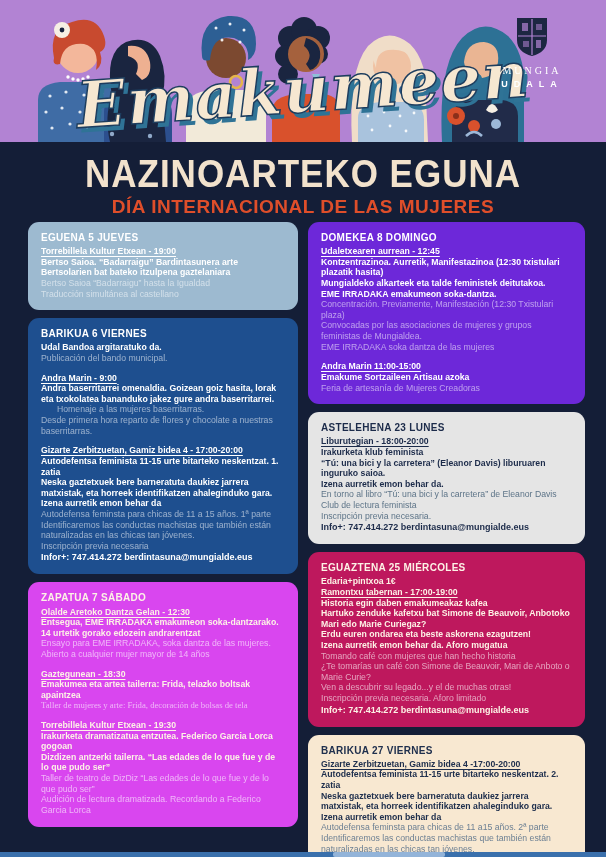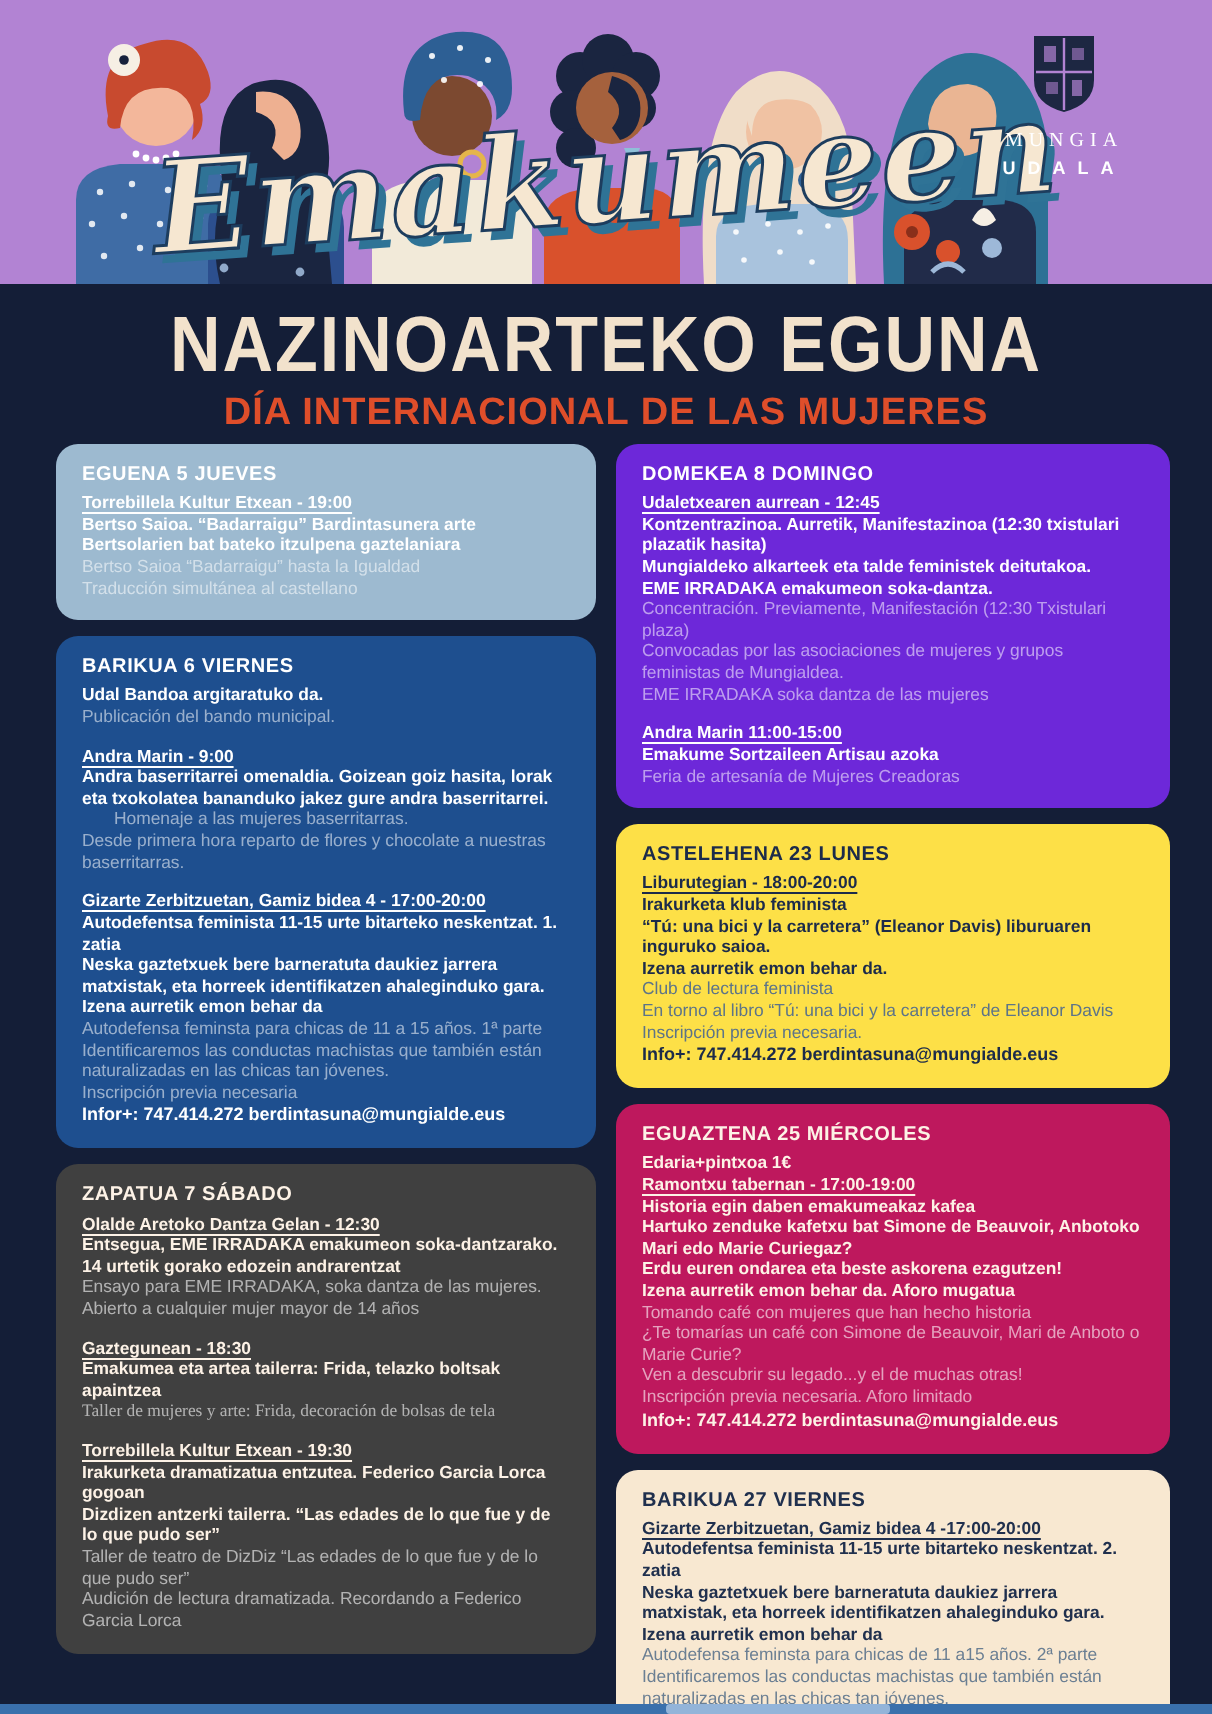--- a/index.html
+++ b/index.html
@@ -223,21 +223,21 @@
         <div class="blk-gap"></div>
         <div class="blk-heading">Gizarte Zerbitzuetan, Gamiz bidea 4 - 17:00-20:00</div>
         <div class="blk-bold">Autodefentsa feminista 11-15 urte bitarteko neskentzat. 1. zatia</div>
         <div class="blk-bold">Neska gaztetxuek bere barneratuta daukiez jarrera matxistak, eta horreek identifikatzen ahaleginduko gara.</div>
         <div class="blk-bold">Izena aurretik emon behar da</div>
         <div class="blk-light" style="color: rgba(255, 255, 255, 0.55);">Autodefensa feminsta para chicas de 11 a 15 años. 1ª parte</div>
         <div class="blk-light" style="color: rgba(255, 255, 255, 0.55);">Identificaremos las conductas machistas que también están naturalizadas en las chicas tan jóvenes.</div>
         <div class="blk-light" style="color: rgba(255, 255, 255, 0.55);">Inscripción previa necesaria</div>
         <div class="blk-info">Infor+: 747.414.272 berdintasuna@mungialde.eus</div>
       </article>
-      <article class="card" style="background: #404040; color: rgb(253, 242, 230);">
+      <article class="card" style="background: #d946ef; color: rgb(253, 242, 230);">
         <div class="blk-title">ZAPATUA 7 SÁBADO</div>
         <div class="blk-heading">Olalde Aretoko Dantza Gelan - 12:30</div>
         <div class="blk-bold">Entsegua, EME IRRADAKA emakumeon soka-dantzarako. 14 urtetik gorako edozein andrarentzat</div>
         <div class="blk-light" style="color: rgba(255, 255, 255, 0.6);">Ensayo para EME IRRADAKA, soka dantza de las mujeres. Abierto a cualquier mujer mayor de 14 años</div>
         <div class="blk-gap"></div>
         <div class="blk-heading">Gaztegunean - 18:30</div>
         <div class="blk-bold">Emakumea eta artea tailerra: Frida, telazko boltsak apaintzea</div>
         <div class="blk-light" style="color: rgba(255, 255, 255, 0.6); font-family: Liberation Serif, serif;">Taller de mujeres y arte: Frida, decoración de bolsas de tela</div>
         <div class="blk-gap"></div>
         <div class="blk-heading">Torrebillela Kultur Etxean - 19:30</div>
@@ -255,28 +255,28 @@
         <div class="blk-bold">Mungialdeko alkarteek eta talde feministek deitutakoa.</div>
         <div class="blk-bold">EME IRRADAKA emakumeon soka-dantza.</div>
         <div class="blk-light" style="color: rgba(255, 255, 255, 0.55);">Concentración. Previamente, Manifestación (12:30 Txistulari plaza)</div>
         <div class="blk-light" style="color: rgba(255, 255, 255, 0.55);">Convocadas por las asociaciones de mujeres y grupos feministas de Mungialdea.</div>
         <div class="blk-light" style="color: rgba(255, 255, 255, 0.55);">EME IRRADAKA soka dantza de las mujeres</div>
         <div class="blk-gap"></div>
         <div class="blk-heading">Andra Marin 11:00-15:00</div>
         <div class="blk-bold">Emakume Sortzaileen Artisau azoka</div>
         <div class="blk-light" style="color: rgba(255, 255, 255, 0.55);">Feria de artesanía de Mujeres Creadoras</div>
       </article>
-      <article class="card" style="background: #fde047; color: rgb(28, 43, 74);">
+      <article class="card" style="background: #e5e5e5; color: rgb(28, 43, 74);">
         <div class="blk-title">ASTELEHENA 23 LUNES</div>
         <div class="blk-heading">Liburutegian - 18:00-20:00</div>
         <div class="blk-bold">Irakurketa klub feminista</div>
         <div class="blk-bold">“Tú: una bici y la carretera” (Eleanor Davis) liburuaren inguruko saioa.</div>
         <div class="blk-bold">Izena aurretik emon behar da.</div>
+        <div class="blk-light" style="color: rgb(93, 116, 136);">En torno al libro “Tú: una bici y la carretera” de Eleanor Davis</div>
         <div class="blk-light" style="color: rgb(93, 116, 136);">Club de lectura feminista</div>
-        <div class="blk-light" style="color: rgb(93, 116, 136);">En torno al libro “Tú: una bici y la carretera” de Eleanor Davis</div>
         <div class="blk-light" style="color: rgb(93, 116, 136);">Inscripción previa necesaria.</div>
         <div class="blk-info">Info+: 747.414.272 berdintasuna@mungialde.eus</div>
       </article>
       <article class="card" style="background: #be185d; color: rgb(253, 242, 230);">
         <div class="blk-title">EGUAZTENA 25 MIÉRCOLES</div>
         <div class="blk-bold">Edaria+pintxoa 1€</div>
         <div class="blk-heading">Ramontxu tabernan - 17:00-19:00</div>
         <div class="blk-bold">Historia egin daben emakumeakaz kafea</div>
         <div class="blk-bold">Hartuko zenduke kafetxu bat Simone de Beauvoir, Anbotoko Mari edo Marie Curiegaz?</div>
         <div class="blk-bold">Erdu euren ondarea eta beste askorena ezagutzen!</div>

